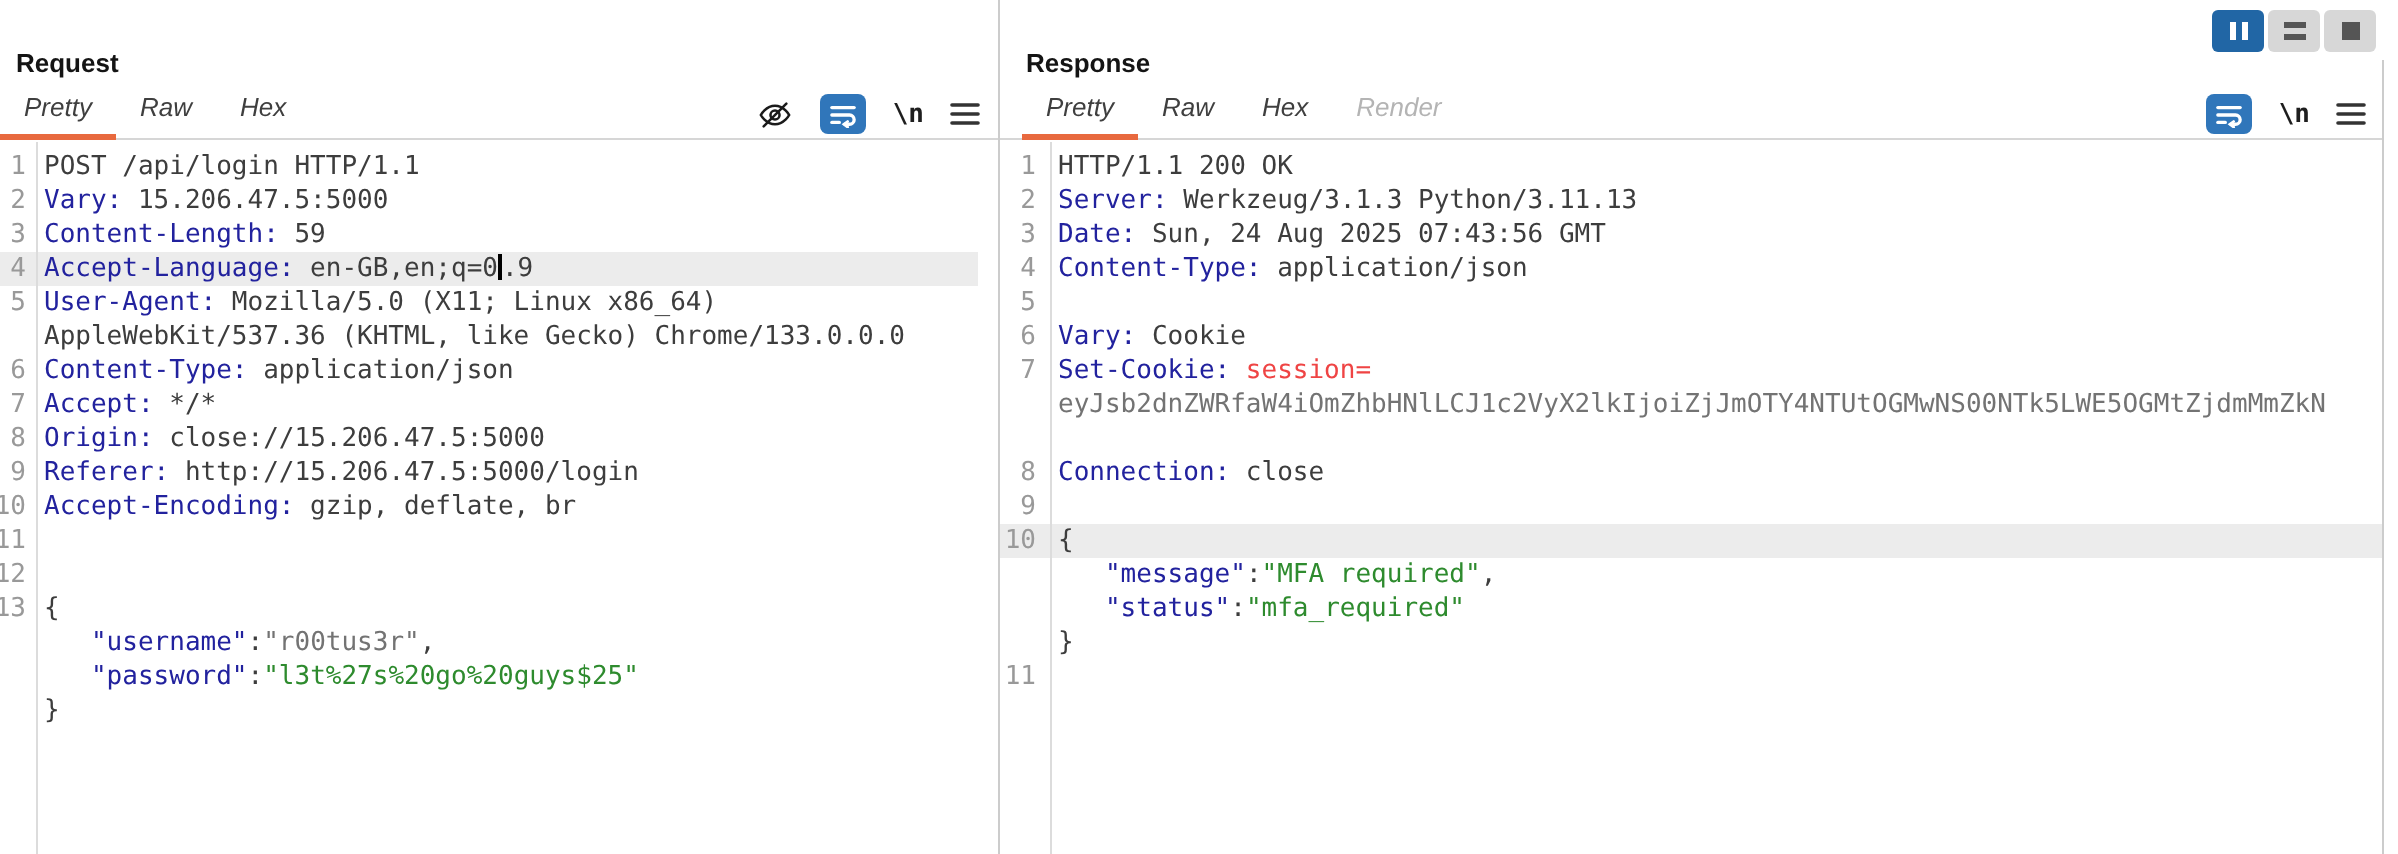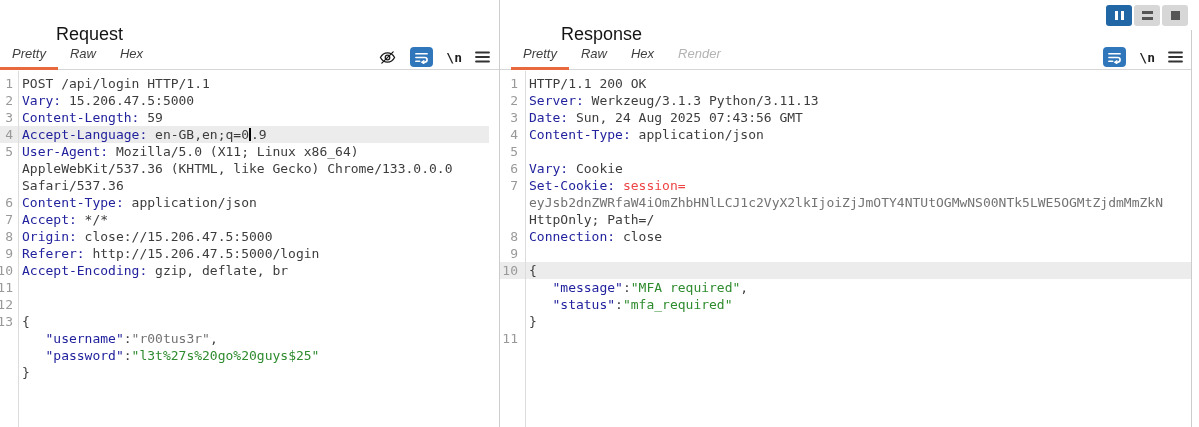--- a/index.html
+++ b/index.html
@@ -3,21 +3,21 @@
 <meta charset="utf-8">
 <style>
   * { margin:0; padding:0; box-sizing:border-box; }
   body { font-family:"Liberation Sans", sans-serif; background:#fff; }
   #root { position:relative; width:1199px; height:427px; background:#fff; overflow:hidden; }
 
   .panel { position:absolute; top:0; bottom:0; background:#fff; }
   #request-panel { left:0; width:499px; }
   #response-panel { left:500px; width:699px; }
 
-  .panel-title { position:absolute; top:24px; font-size:18px; font-weight:normal; color:#141414;margin-left:48px; }
+  .panel-title { position:absolute; top:24px; font-size:13px; font-weight:bold; color:#141414; }
   #request-panel .panel-title { left:8px; }
   #response-panel .panel-title { left:13px; }
 
   .tabrow { position:absolute; top:46px; left:0; right:0; height:24px; border-bottom:1px solid #d6d6d6; }
   #response-panel .tabrow { right:8px; }
   .tabs { position:absolute; left:0; bottom:-1px; display:flex; }
   #response-panel .tabs { left:11px; }
   .tab { background:none; border:none; font-family:"Liberation Sans", sans-serif; font-size:13px;
          color:#3f3f3f; padding:4px 12px 6px; cursor:pointer; border-bottom:3px solid transparent;font-style:italic; }
   .tab.active { border-bottom-color:#e8693e; }
@@ -108,21 +108,20 @@
     </div>
     <div class="editor">
       <div class="gutter-line"></div>
       <div>
           <div class="row"><span class="ln">1</span><span class="code"><span class="c-def">POST /api/login HTTP/1.1</span></span></div>
           <div class="row"><span class="ln">2</span><span class="code"><span class="c-key">Vary:</span><span class="c-def"> 15.206.47.5:5000</span></span></div>
           <div class="row"><span class="ln">3</span><span class="code"><span class="c-key">Content-Length:</span><span class="c-def"> 59</span></span></div>
           <div class="row hl"><span class="ln">4</span><span class="code"><span class="c-key">Accept-Language:</span><span class="c-def"> en-GB,en;q=0</span><span class="caret"></span><span class="c-def">.9</span></span></div>
           <div class="row"><span class="ln">5</span><span class="code"><span class="c-key">User-Agent:</span><span class="c-def"> Mozilla/5.0 (X11; Linux x86_64)</span></span></div>
           <div class="row"><span class="ln"></span><span class="code"><span class="c-def">AppleWebKit/537.36 (KHTML, like Gecko) Chrome/133.0.0.0</span></span></div>
-          <div class="row"><span class="ln"></span><span class="code"><span class="c-def">Safari/537.36</span></span></div>
           <div class="row"><span class="ln">6</span><span class="code"><span class="c-key">Content-Type:</span><span class="c-def"> application/json</span></span></div>
           <div class="row"><span class="ln">7</span><span class="code"><span class="c-key">Accept:</span><span class="c-def"> */*</span></span></div>
           <div class="row"><span class="ln">8</span><span class="code"><span class="c-key">Origin:</span><span class="c-def"> close://15.206.47.5:5000</span></span></div>
           <div class="row"><span class="ln">9</span><span class="code"><span class="c-key">Referer:</span><span class="c-def"> http://15.206.47.5:5000/login</span></span></div>
           <div class="row"><span class="ln">10</span><span class="code"><span class="c-key">Accept-Encoding:</span><span class="c-def"> gzip, deflate, br</span></span></div>
           <div class="row"><span class="ln">11</span></div>
           <div class="row"><span class="ln">12</span><span class="code"></span></div>
           <div class="row"><span class="ln">13</span><span class="code"><span class="c-def">{</span></span></div>
           <div class="row"><span class="ln"></span><span class="code"><span class="c-def">   </span><span class="c-key">"username"</span><span class="c-def">:</span><span class="c-red">"r00tus3r"</span><span class="c-def">,</span></span></div>
           <div class="row"><span class="ln"></span><span class="code"><span class="c-def">   </span><span class="c-key">"password"</span><span class="c-def">:</span><span class="c-green">"l3t%27s%20go%20guys$25"</span></span></div>
@@ -163,21 +162,21 @@
       <div class="gutter-line"></div>
       <div>
           <div class="row"><span class="ln">1</span><span class="code"><span class="c-def">HTTP/1.1 200 OK</span></span></div>
           <div class="row"><span class="ln">2</span><span class="code"><span class="c-key">Server:</span><span class="c-def"> Werkzeug/3.1.3 Python/3.11.13</span></span></div>
           <div class="row"><span class="ln">3</span><span class="code"><span class="c-key">Date:</span><span class="c-def"> Sun, 24 Aug 2025 07:43:56 GMT</span></span></div>
           <div class="row"><span class="ln">4</span><span class="code"><span class="c-key">Content-Type:</span><span class="c-def"> application/json</span></span></div>
           <div class="row"><span class="ln">5</span></div>
           <div class="row"><span class="ln">6</span><span class="code"><span class="c-key">Vary:</span><span class="c-def"> Cookie</span></span></div>
           <div class="row"><span class="ln">7</span><span class="code"><span class="c-key">Set-Cookie:</span><span class="c-def"> </span><span class="c-darkred">session=</span></span></div>
           <div class="row"><span class="ln"></span><span class="code"><span class="c-red">eyJsb2dnZWRfaW4iOmZhbHNlLCJ1c2VyX2lkIjoiZjJmOTY4NTUtOGMwNS00NTk5LWE5OGMtZjdmMmZkN</span></span></div>
-          <div class="row"><span class="ln"></span><span class="code"><span class="c-def">HttpOnly; Path=/</span></span></div>
+          <div class="row"><span class="ln"></span></div>
           <div class="row"><span class="ln">8</span><span class="code"><span class="c-key">Connection:</span><span class="c-def"> close</span></span></div>
           <div class="row"><span class="ln">9</span><span class="code"></span></div>
           <div class="row hl"><span class="ln">10</span><span class="code"><span class="c-def">{</span></span></div>
           <div class="row"><span class="ln"></span><span class="code"><span class="c-def">   </span><span class="c-key">"message"</span><span class="c-def">:</span><span class="c-green">"MFA required"</span><span class="c-def">,</span></span></div>
           <div class="row"><span class="ln"></span><span class="code"><span class="c-def">   </span><span class="c-key">"status"</span><span class="c-def">:</span><span class="c-green">"mfa_required"</span></span></div>
           <div class="row"><span class="ln"></span><span class="code"><span class="c-def">}</span></span></div>
           <div class="row"><span class="ln">11</span><span class="code"></span></div>
         </div>
     </div>
   </section>

